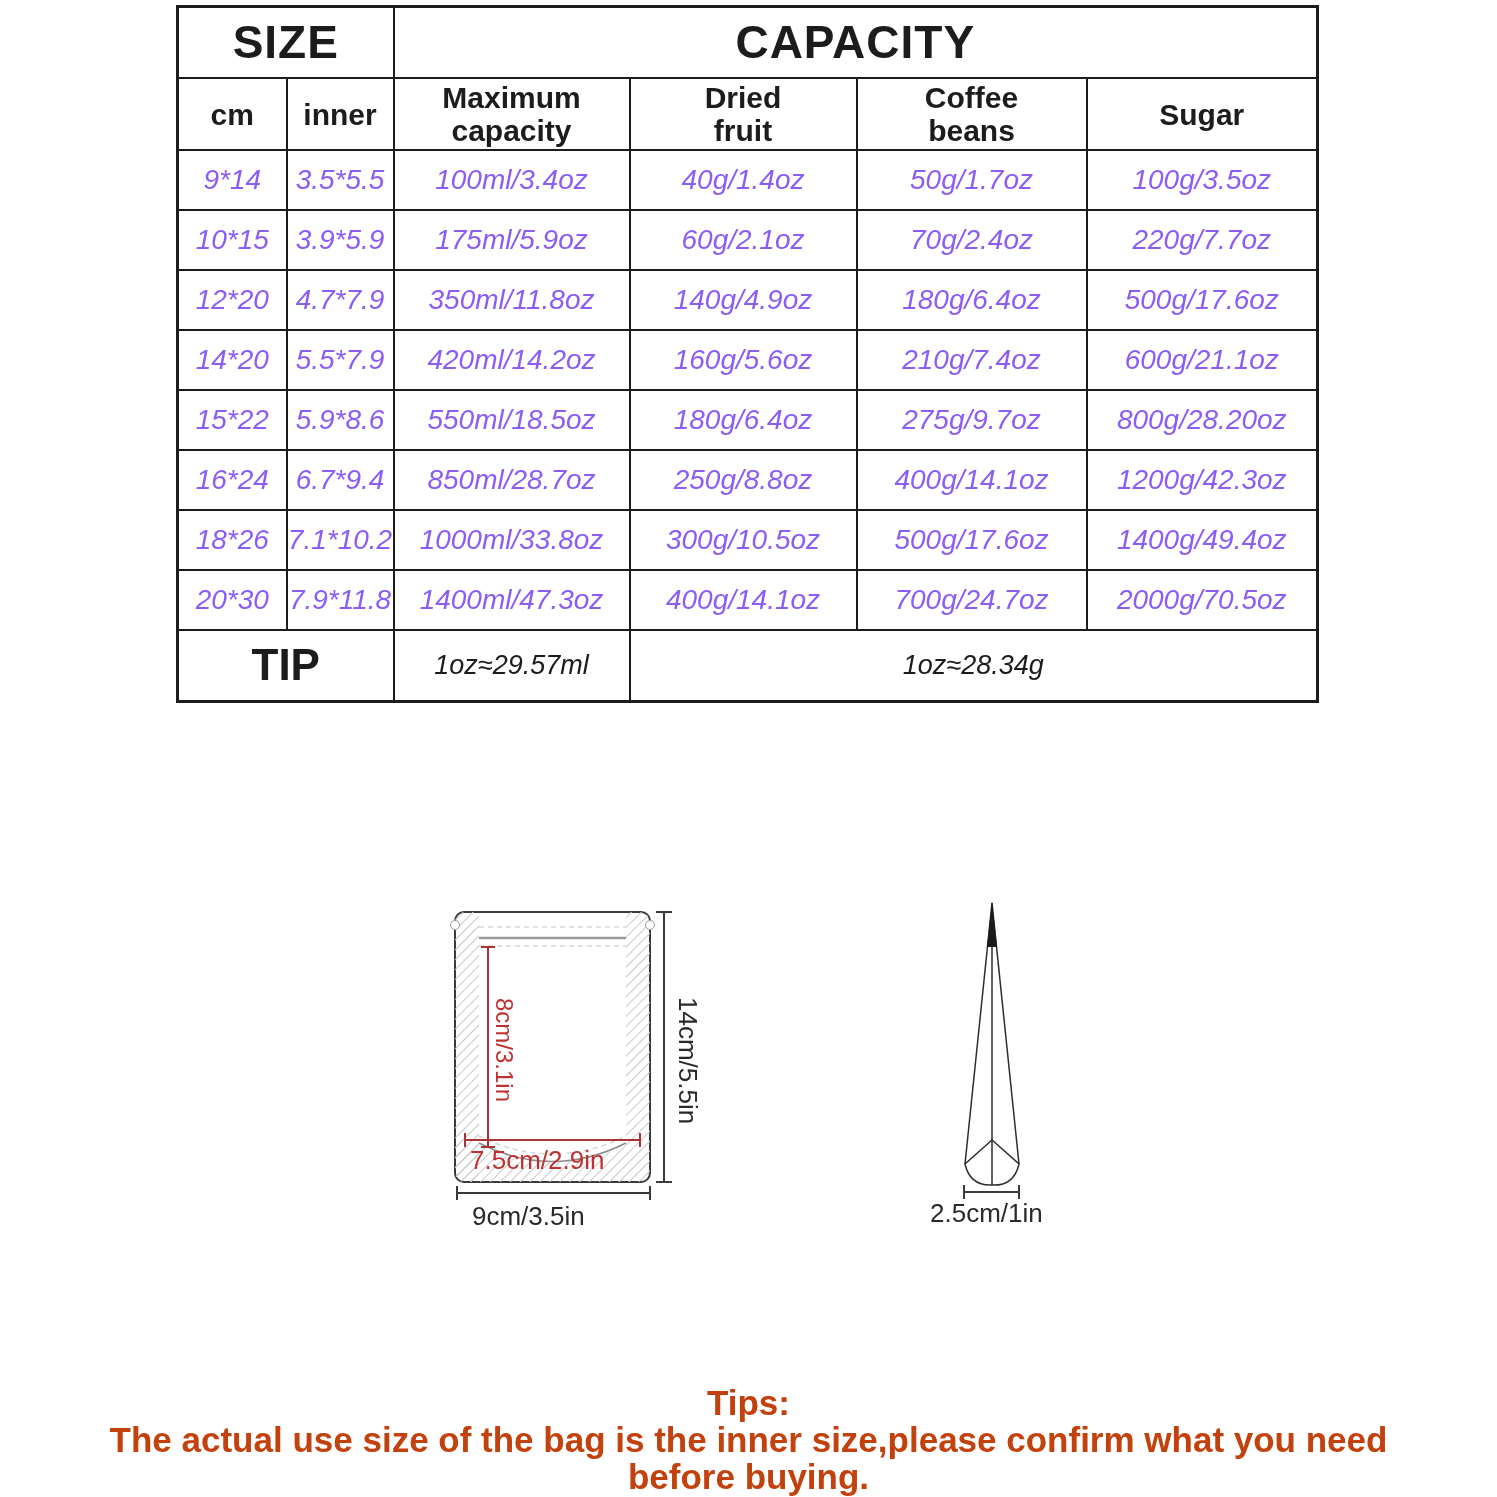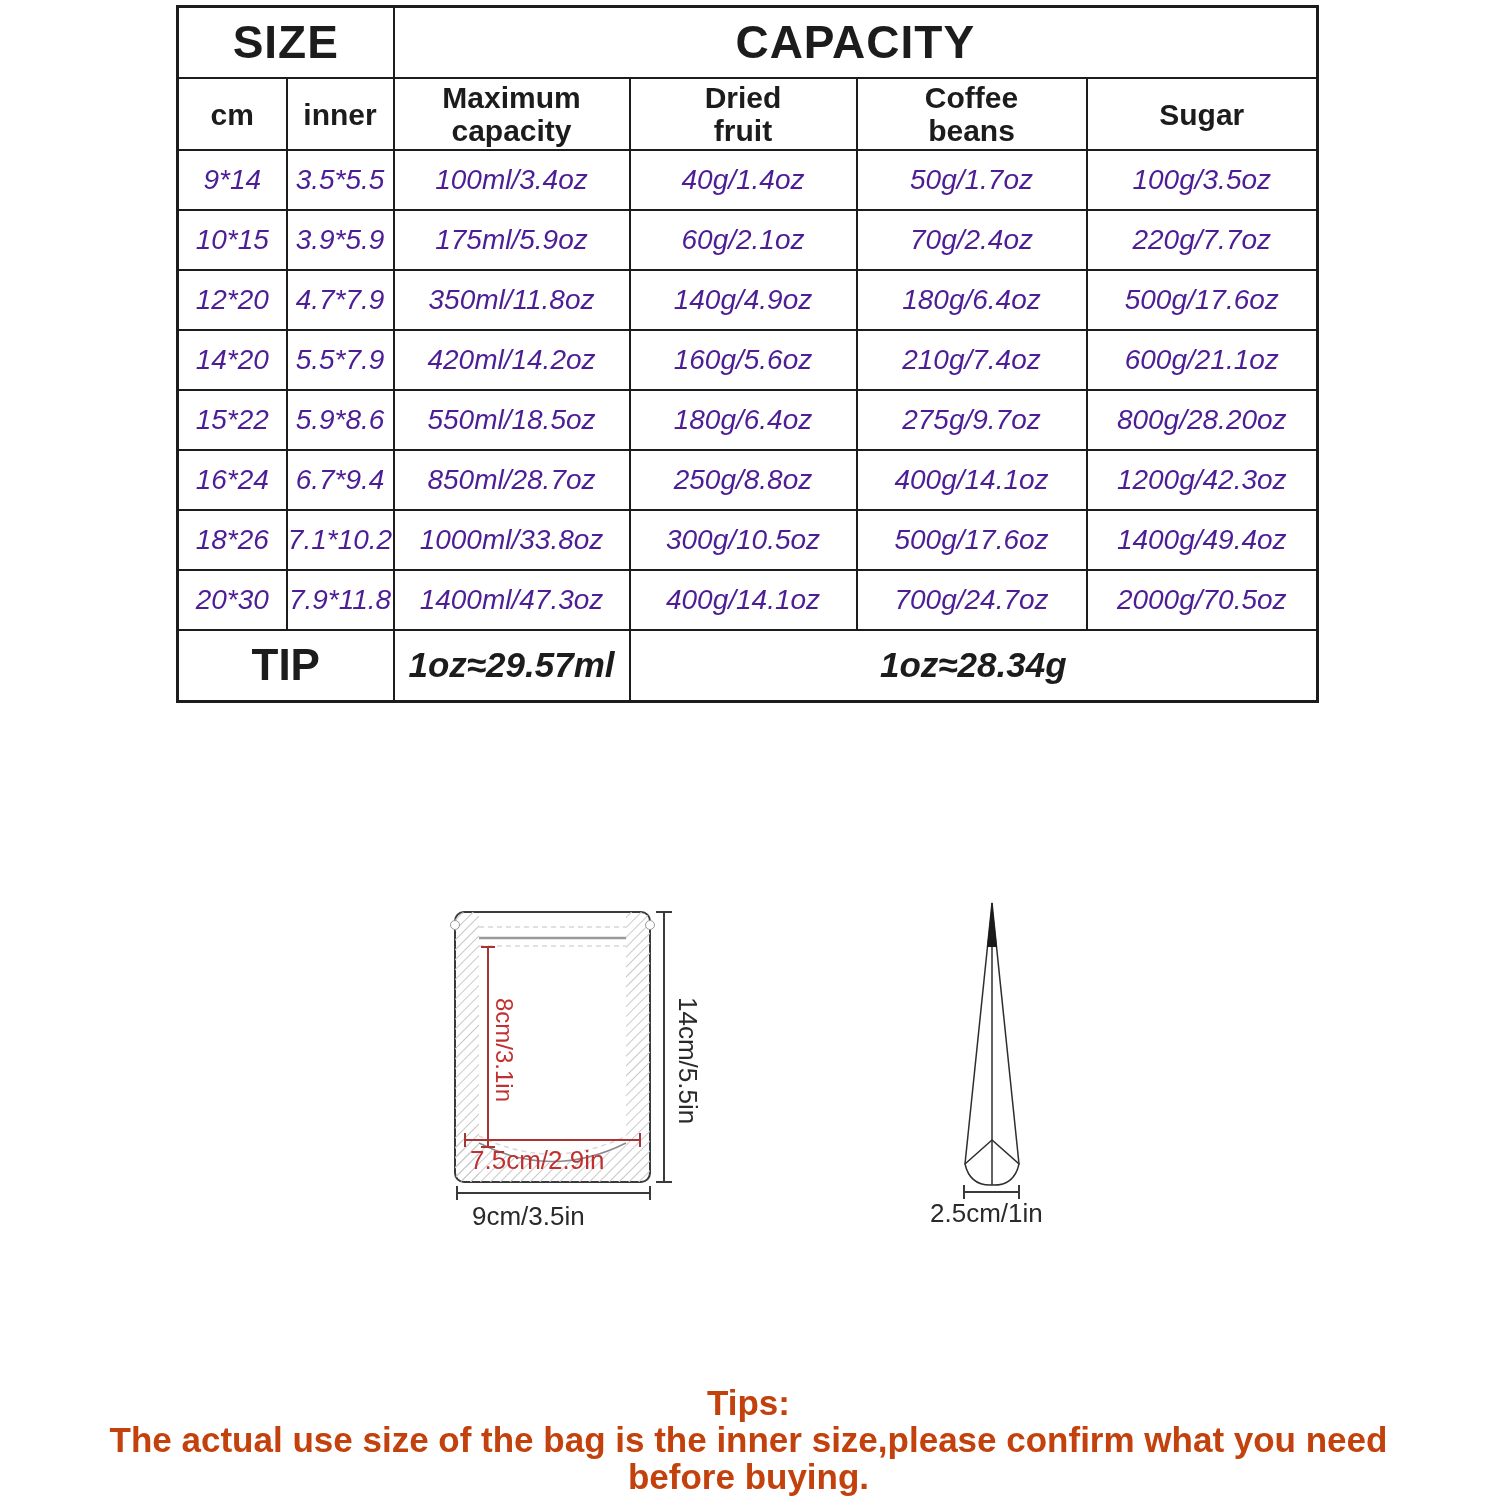--- a/index.html
+++ b/index.html
@@ -17,23 +17,23 @@
   }
   .r-title{height:71px;}
   .r-cols{height:72px;}
   .r-data td{height:58px;}
   .r-tip{height:72px;}
   .h1{font-size:46px;font-weight:bold;letter-spacing:1px;}
   .h2{font-size:30px;font-weight:bold;line-height:1.1;}
   .h2 .hin{display:inline-block;vertical-align:middle;}
   .w-max .hin{max-width:180px;}
   .w-sm .hin{max-width:112px;}
-  .r-data td{font-size:28px;font-style:italic;font-weight:normal;color:#4c1d95;margin-top:35px;}
+  .r-data td{font-size:28px;font-style:italic;font-weight:normal;color:#8b5cf6;margin-top:35px;}
   .tip-label{font-size:44px;font-weight:bold;}
-  .tip-val{font-size:35px;font-weight:bold;font-style:italic;}
+  .tip-val{font-size:27px;font-weight:normal;font-style:italic;}
 
   
   .diag{position:absolute;}
   .diag-front{left:440px;top:895px;width:310px;height:370px;}
   .diag-side{left:930px;top:895px;width:140px;height:365px;}
   .dimlabel{
     position:absolute;font-size:26px;color:#2a2a2a;white-space:nowrap;
   }
   .dimlabel.center{text-align:left;}
   .vtext{writing-mode:vertical-rl;}

